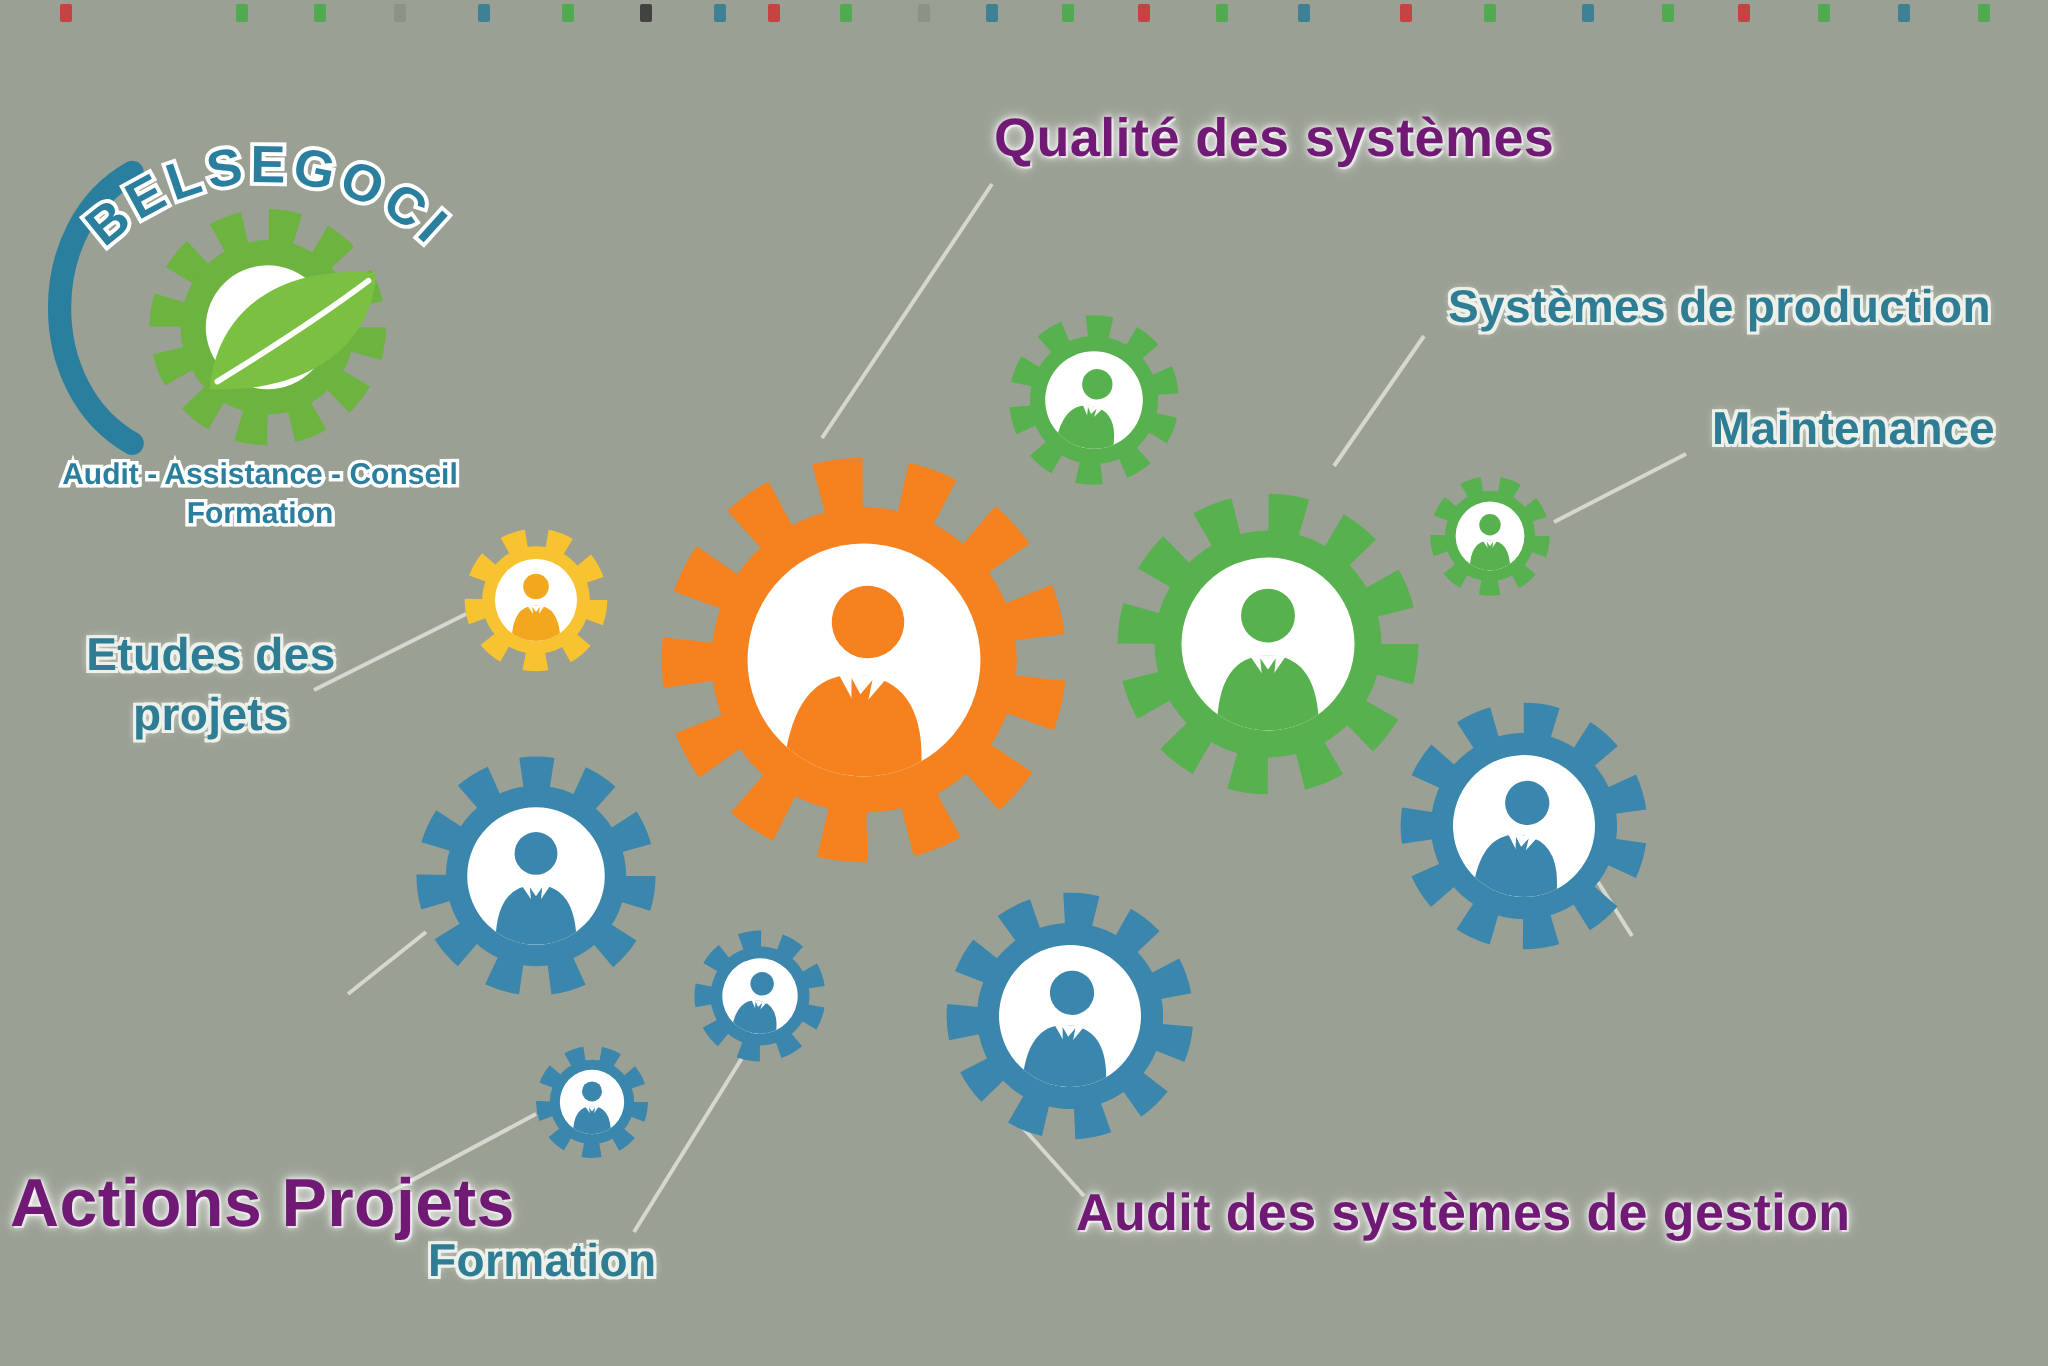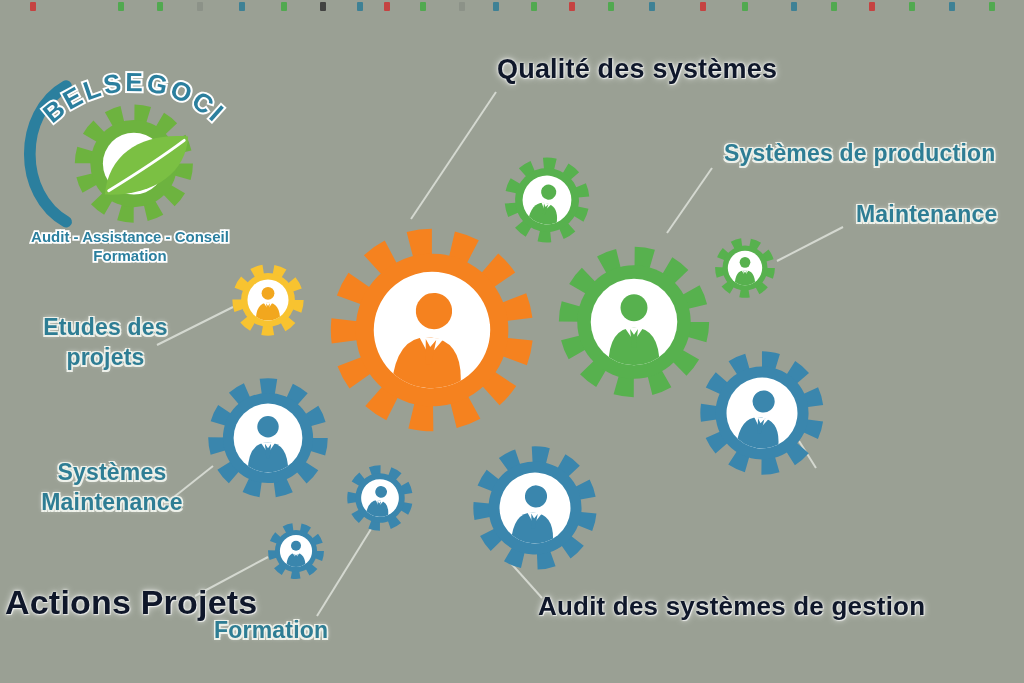--- a/index.html
+++ b/index.html
@@ -23,21 +23,21 @@
     font-weight:bold;letter-spacing:.2px;
   }
   .label.teal{
     color:#2e7d94;font-size:23px;
     text-shadow:-1.5px -1.5px 0 #eef1ea,1.5px -1.5px 0 #eef1ea,
                 -1.5px 1.5px 0 #eef1ea,1.5px 1.5px 0 #eef1ea,
                 0 0 5px rgba(255,255,255,.85);
     margin-left:14px;
   }
   .label.dark{
-    color:#0f172a;font-size:26px;
+    color:#701a75;font-size:26px;
     text-shadow:0 0 3px #fff,0 0 7px rgba(255,255,255,.8),1px 1px 0 rgba(255,255,255,.55);
     text-align:right;
   }
   #lbl-qualite{left:497px;top:52px;font-size:27px;}
   #lbl-production{left:710px;top:139px;}
   #lbl-partenaires{left:842px;top:200px;}
   #lbl-etudes{left:14px;top:313px;width:155px;text-align:center;}
   #lbl-maintenance{left:17px;top:458px;width:162px;text-align:center;}
   #lbl-actions{left:5px;top:580px;font-size:34px;}
   #lbl-expertises{left:200px;top:616px;}
@@ -251,22 +251,20 @@
           <path d="M -5.5,10 L 0,18 L 5.5,10 L 3,36 L -3,36 Z" fill="#3a86ad"></path>
         </g>
       </svg>
     </div>
 
   <div class="label dark" id="lbl-qualite">Qualité des systèmes</div>
   <div class="label teal" id="lbl-production">Systèmes de production</div>
   <div class="label teal" id="lbl-partenaires">Maintenance</div>
   <div class="label teal" id="lbl-etudes">Etudes des
 projets</div>
-  <div class="label teal" id="lbl-maintenance">Systèmes
-Maintenance</div>
   <div class="label dark" id="lbl-actions">Actions Projets</div>
   <div class="label teal" id="lbl-expertises">Formation</div>
   <div class="label dark" id="lbl-audit">Audit des systèmes de gestion</div>
 
   <svg id="logo" viewBox="0 0 256 252">
     <defs>
       <path id="brandArc" d="M 20,140 A 120,120 0 0 1 244,140" fill="none"></path>
     </defs>
     <path d="M 62,198 C 12,170 12,86 62,58" stroke="#2b7f9e" stroke-width="12" fill="none" stroke-linecap="round"></path>
     <g transform="translate(132,138)">

